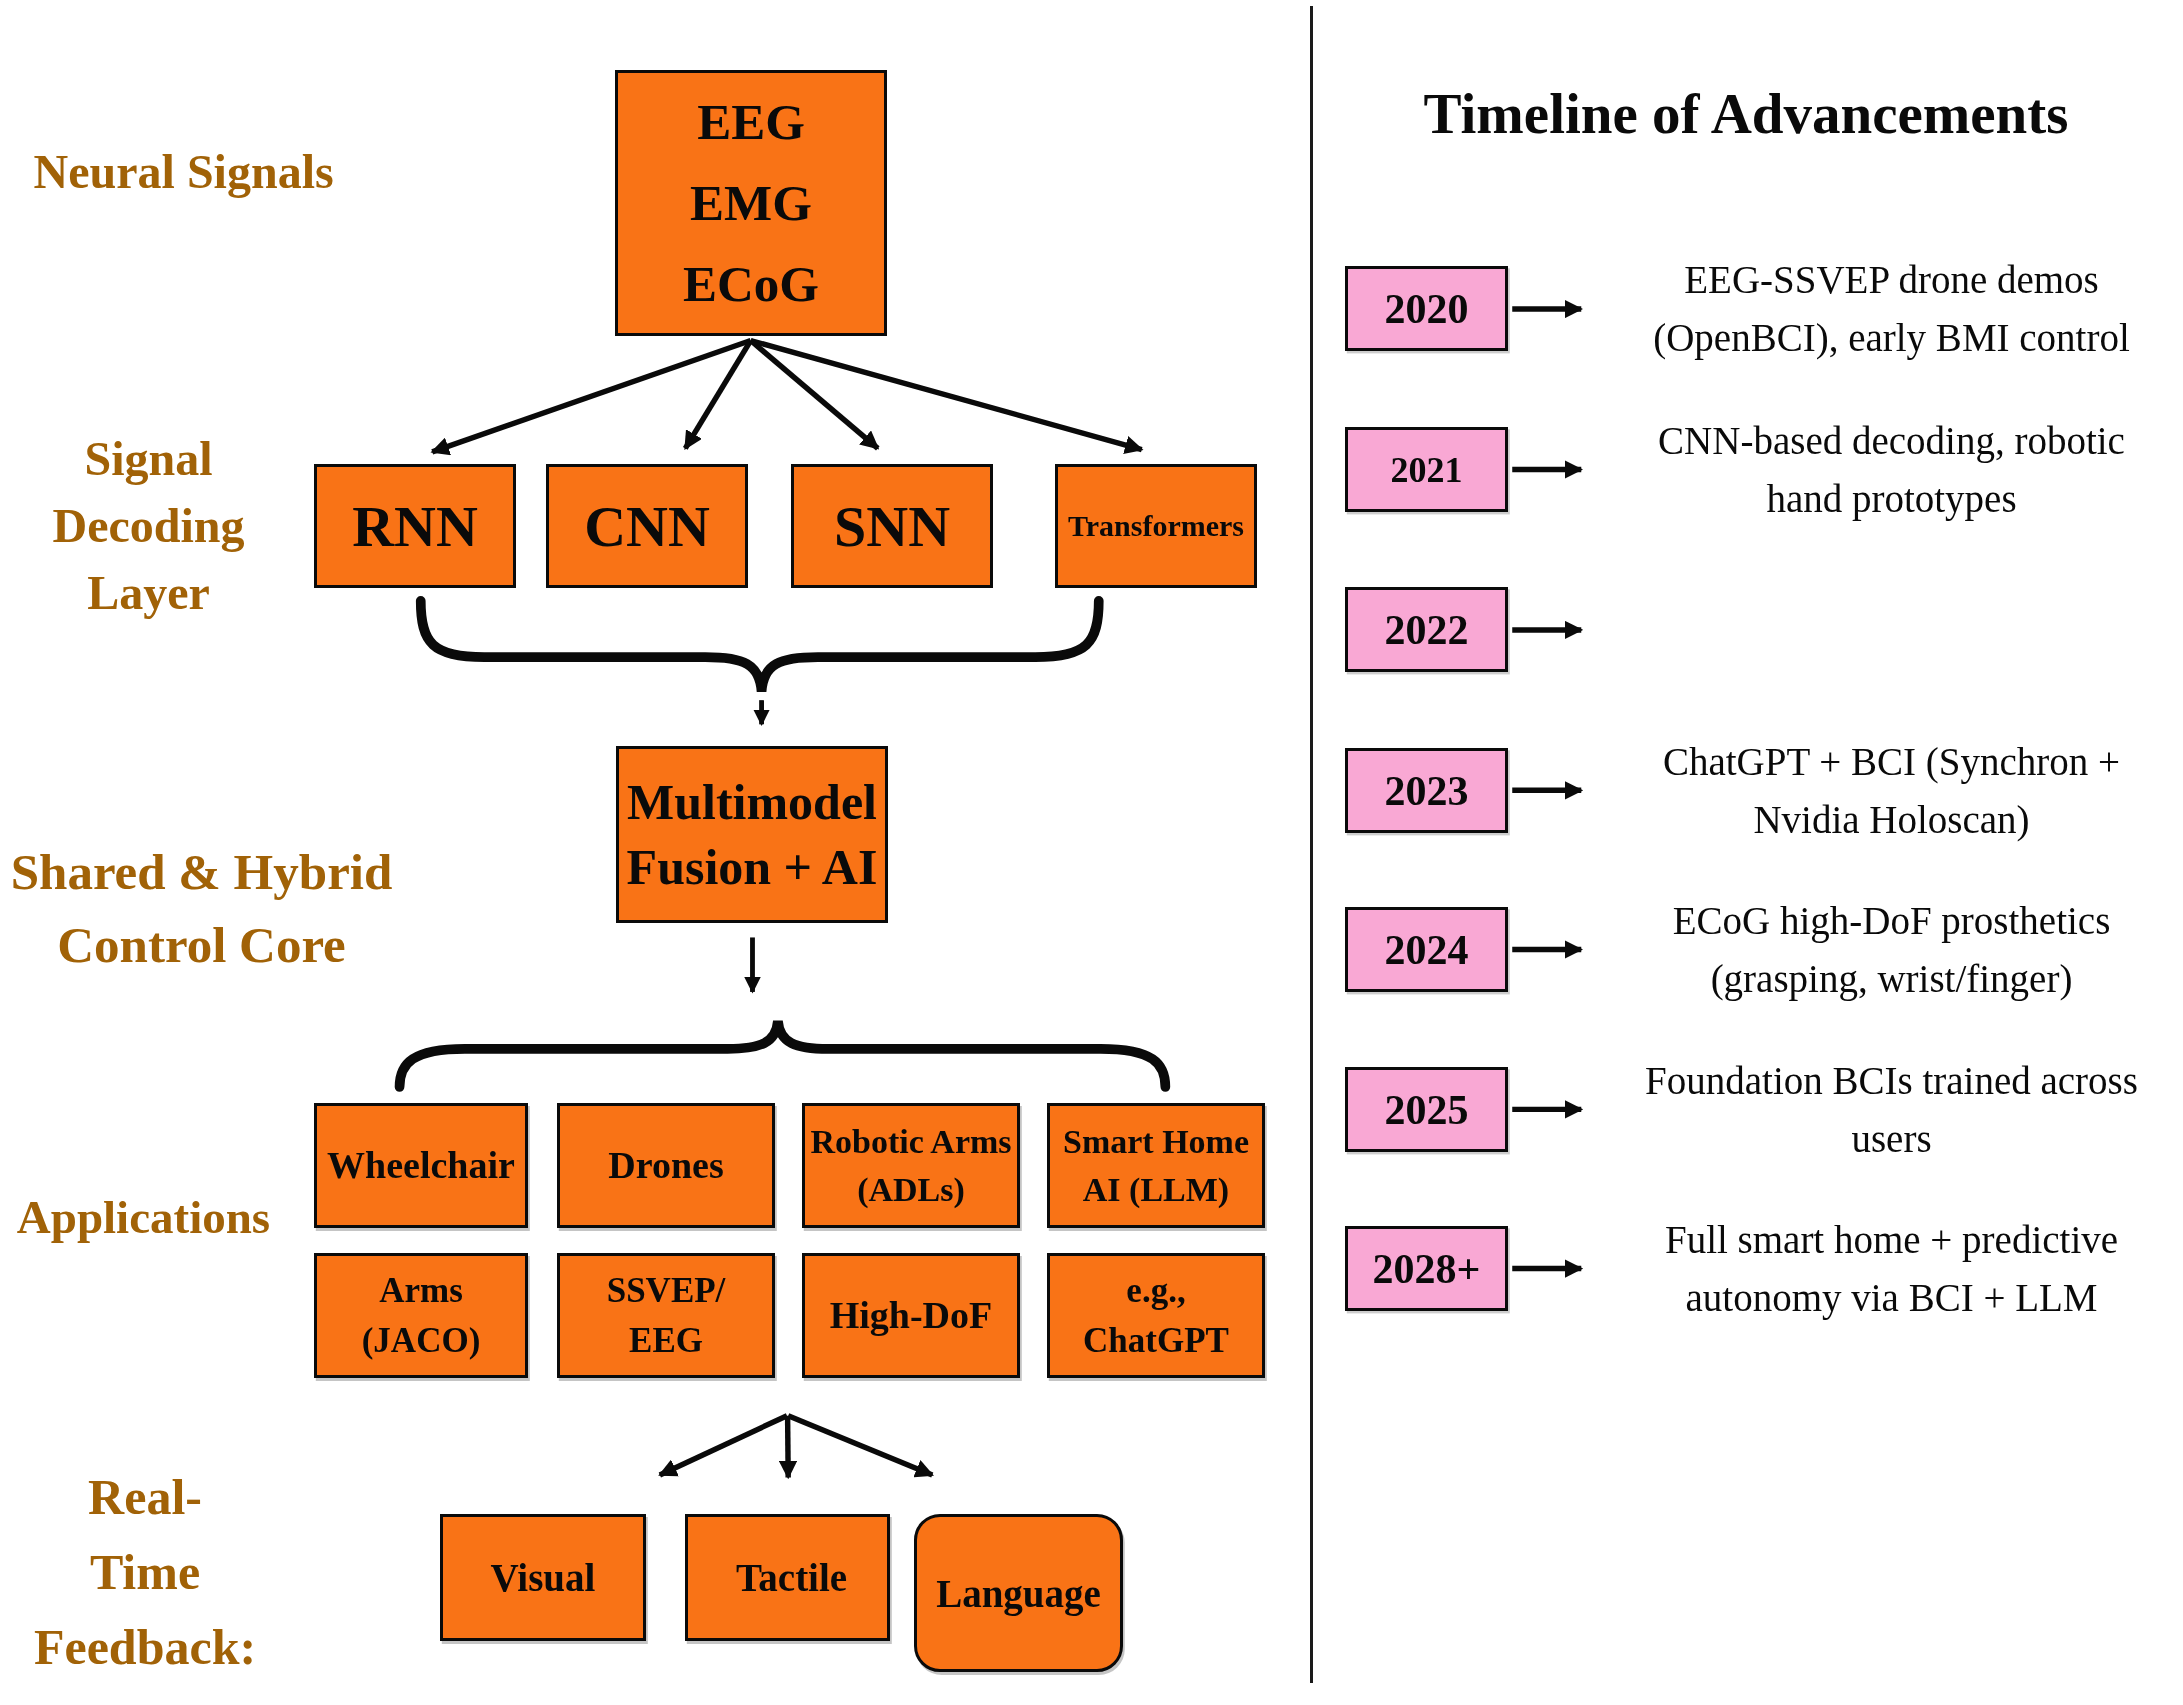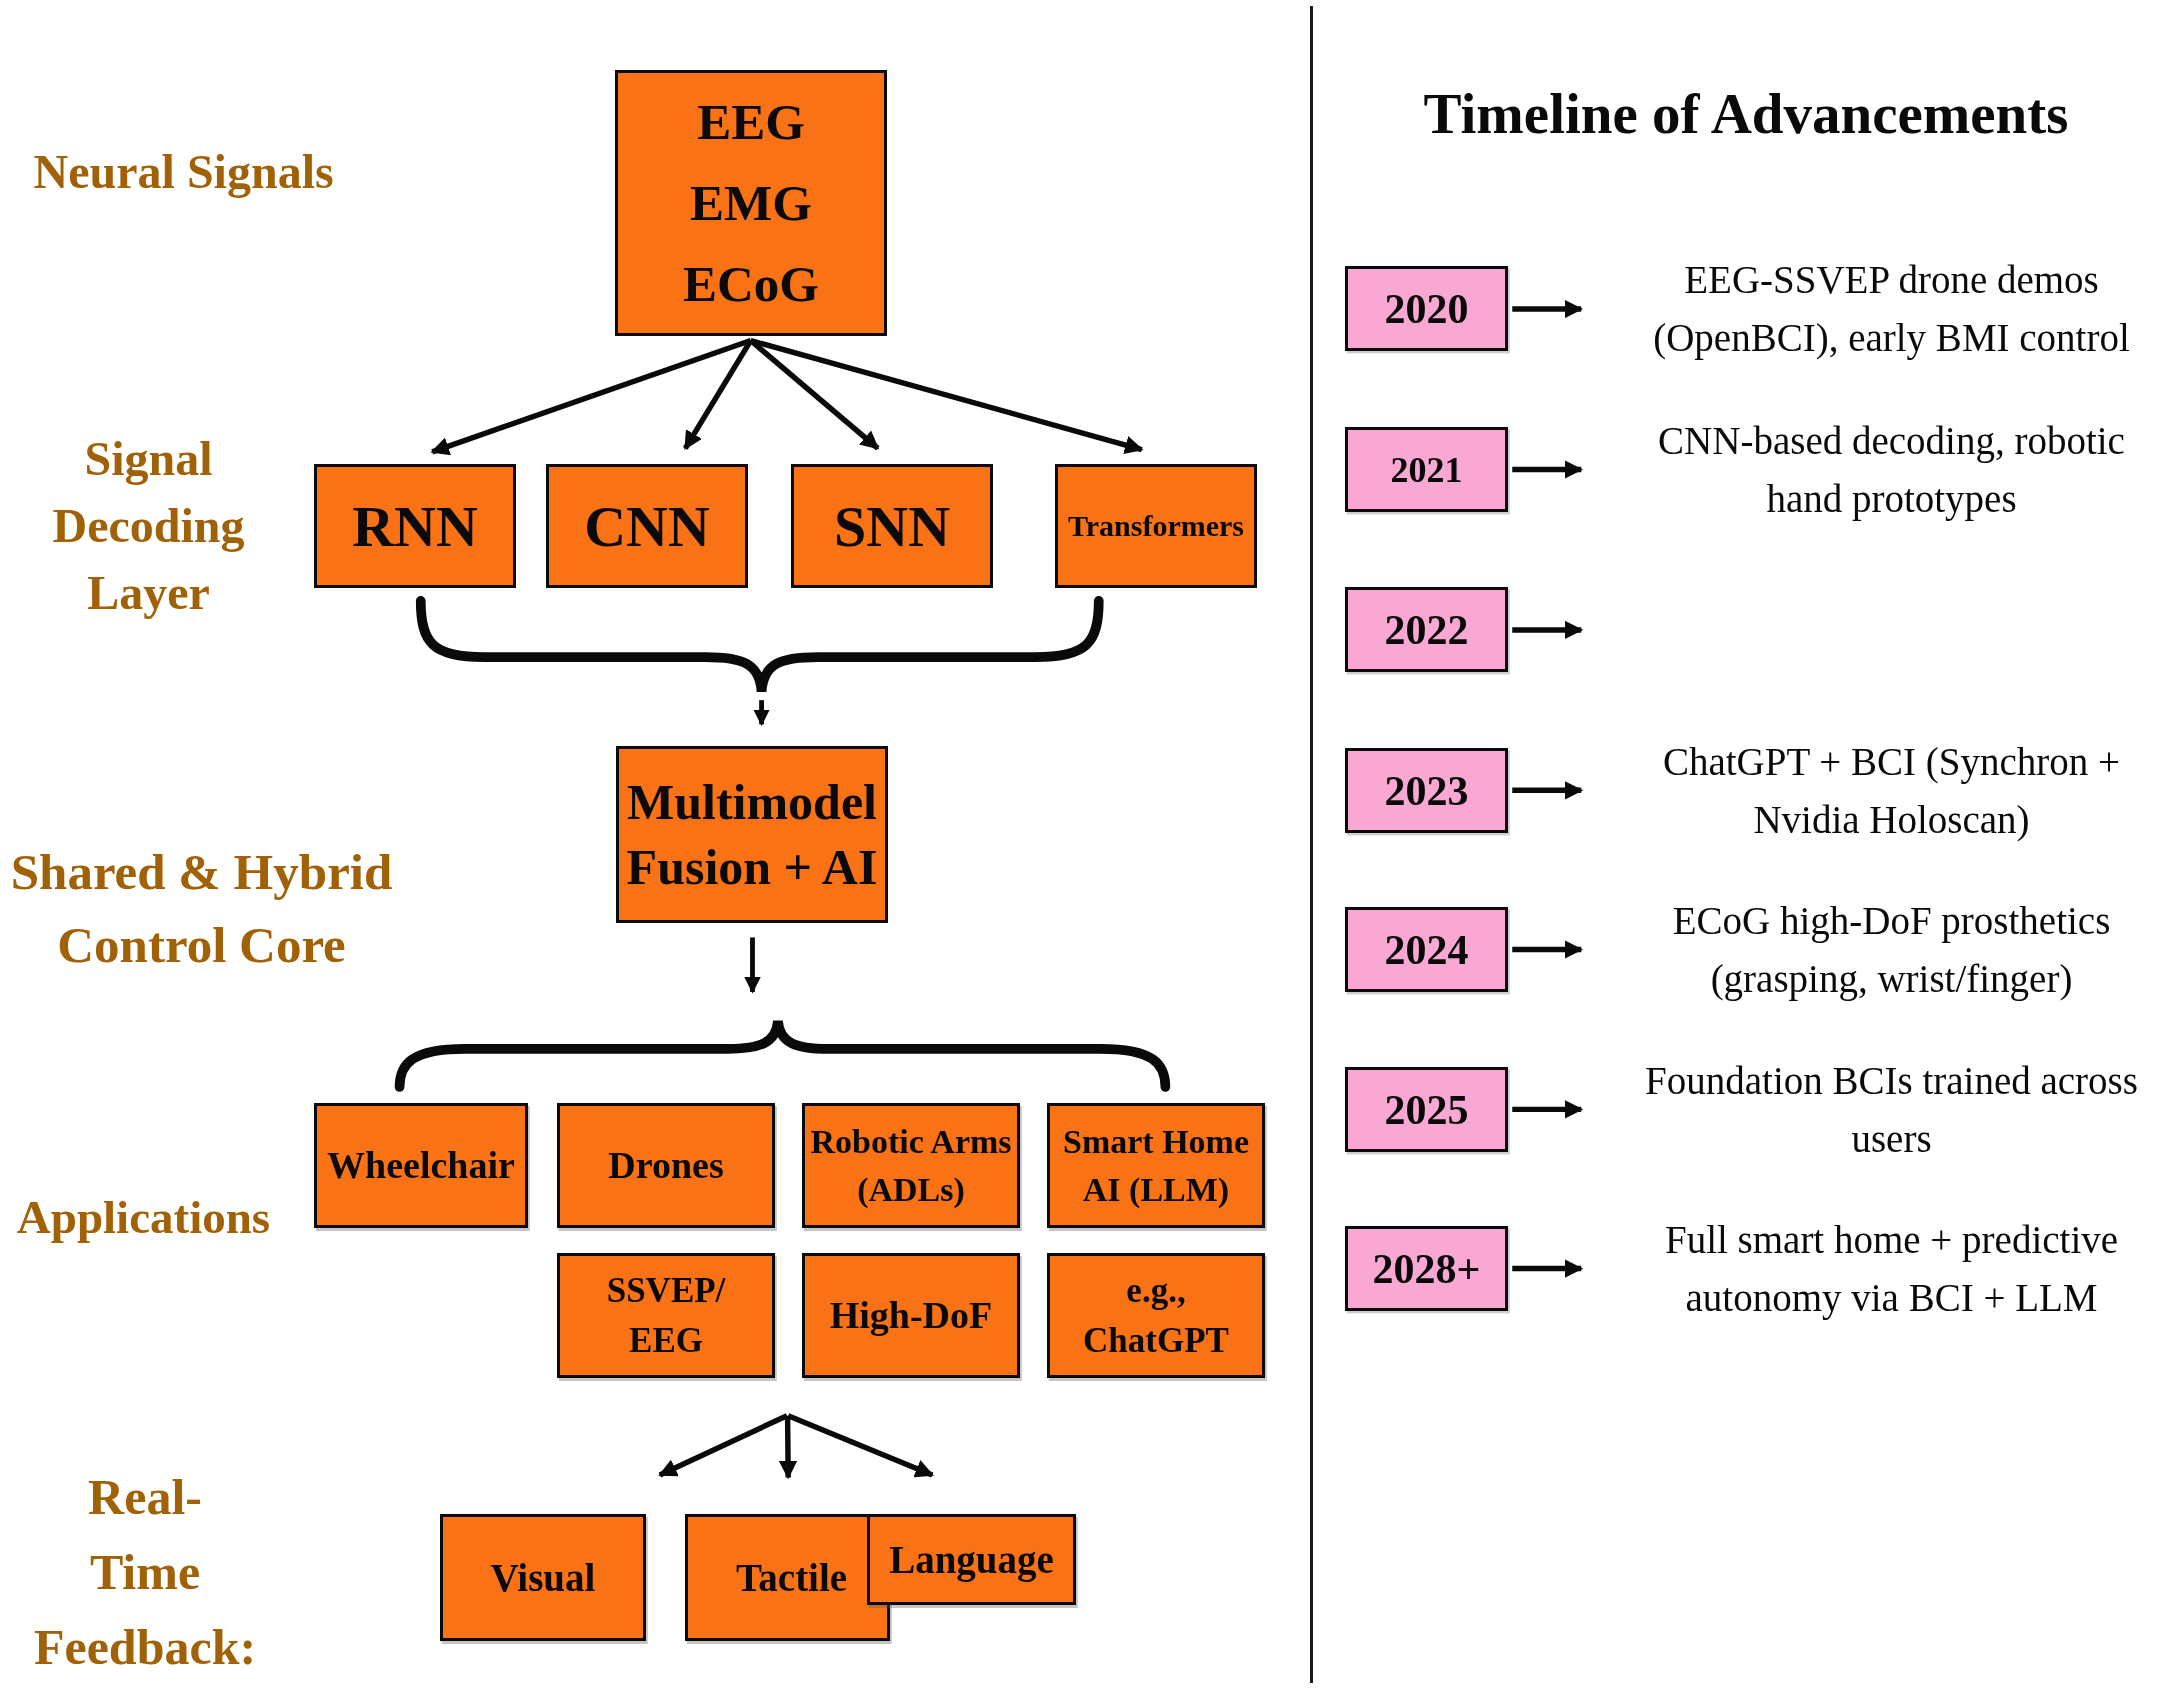--- a/index.html
+++ b/index.html
@@ -127,32 +127,34 @@
 
   <div class="abs side-label" style="left:12px;top:1190px;width:272px;font-size:47px;text-align:left;padding-left:4.8px;">Applications</div>
 
   <div class="node shadowed" style="left:314px;top:1103px;width:214px;height:125px;font-size:38px;line-height:51px;">Wheelchair</div>
   <div class="node shadowed" style="left:557px;top:1103px;width:218px;height:125px;font-size:38px;line-height:51px;">Drones</div>
   <div class="node shadowed" style="left:802px;top:1103px;width:218px;height:125px;font-size:34px;line-height:48px;">Robotic Arms
 (ADLs)</div>
   <div class="node shadowed" style="left:1047px;top:1103px;width:218px;height:125px;font-size:34px;line-height:48px;">Smart Home
 AI (LLM)</div>
 
+  <div class="node shadowed" style="left:314px;top:1253px;width:214px;height:125px;font-size:35px;line-height:50px;">Arms
+(JACO)</div>
   <div class="node shadowed" style="left:557px;top:1253px;width:218px;height:125px;font-size:35px;line-height:50px;">SSVEP/
 EEG</div>
   <div class="node shadowed" style="left:802px;top:1253px;width:218px;height:125px;font-size:38px;line-height:51px;">High-DoF</div>
   <div class="node shadowed" style="left:1047px;top:1253px;width:218px;height:125px;font-size:35px;line-height:50px;">e.g.,
 ChatGPT</div>
 
   <div class="abs side-label" style="left:33px;top:1460px;width:224px;font-size:50px;line-height:75px;">Real-Time
 Feedback:</div>
 
   <div class="node shadowed" style="left:440px;top:1514px;width:206px;height:127px;font-size:39px;">Visual</div>
   <div class="node shadowed" style="left:685px;top:1514px;width:205px;height:127px;font-size:39px;padding-left:8px;">Tactile</div>
-  <div class="node shadowed" style="left:867px;top:1514px;width:209px;height:91px;font-size:39px;">Language</div>
+  <div class="node shadowed" style="left:914px;top:1514px;width:209px;height:158px;font-size:39px;border-radius:26px;">Language</div>
 
   <div class="divider" style="left:1310px;top:6px;width:3px;height:1677px;"></div>
 
   <div class="abs tl-title" style="left:1386px;top:56px;width:720px;font-size:57px;line-height:67px;margin-top:24px;">Timeline of Advancements</div>
 
   <div class="year-box" style="left:1345px;top:266px;width:163px;height:85px;font-size:42px;">2020</div>
   <div class="tl-desc" style="left:1604px;top:251px;width:575px;font-size:39px;line-height:58px;">EEG-SSVEP drone demos
 (OpenBCI), early BMI control</div>
 
   <div class="year-box" style="left:1345px;top:427px;width:163px;height:85px;font-size:36px;">2021</div>

